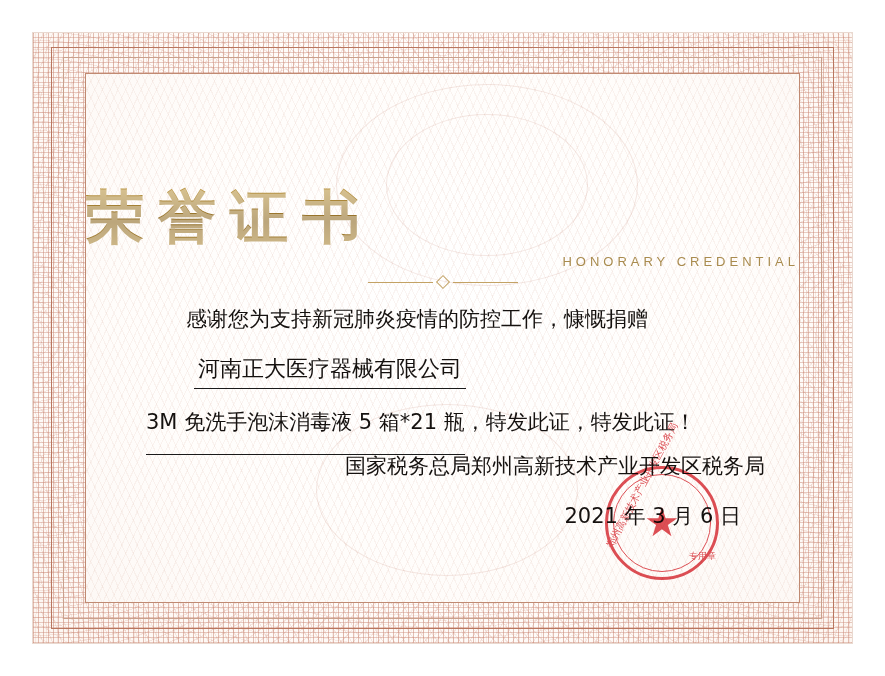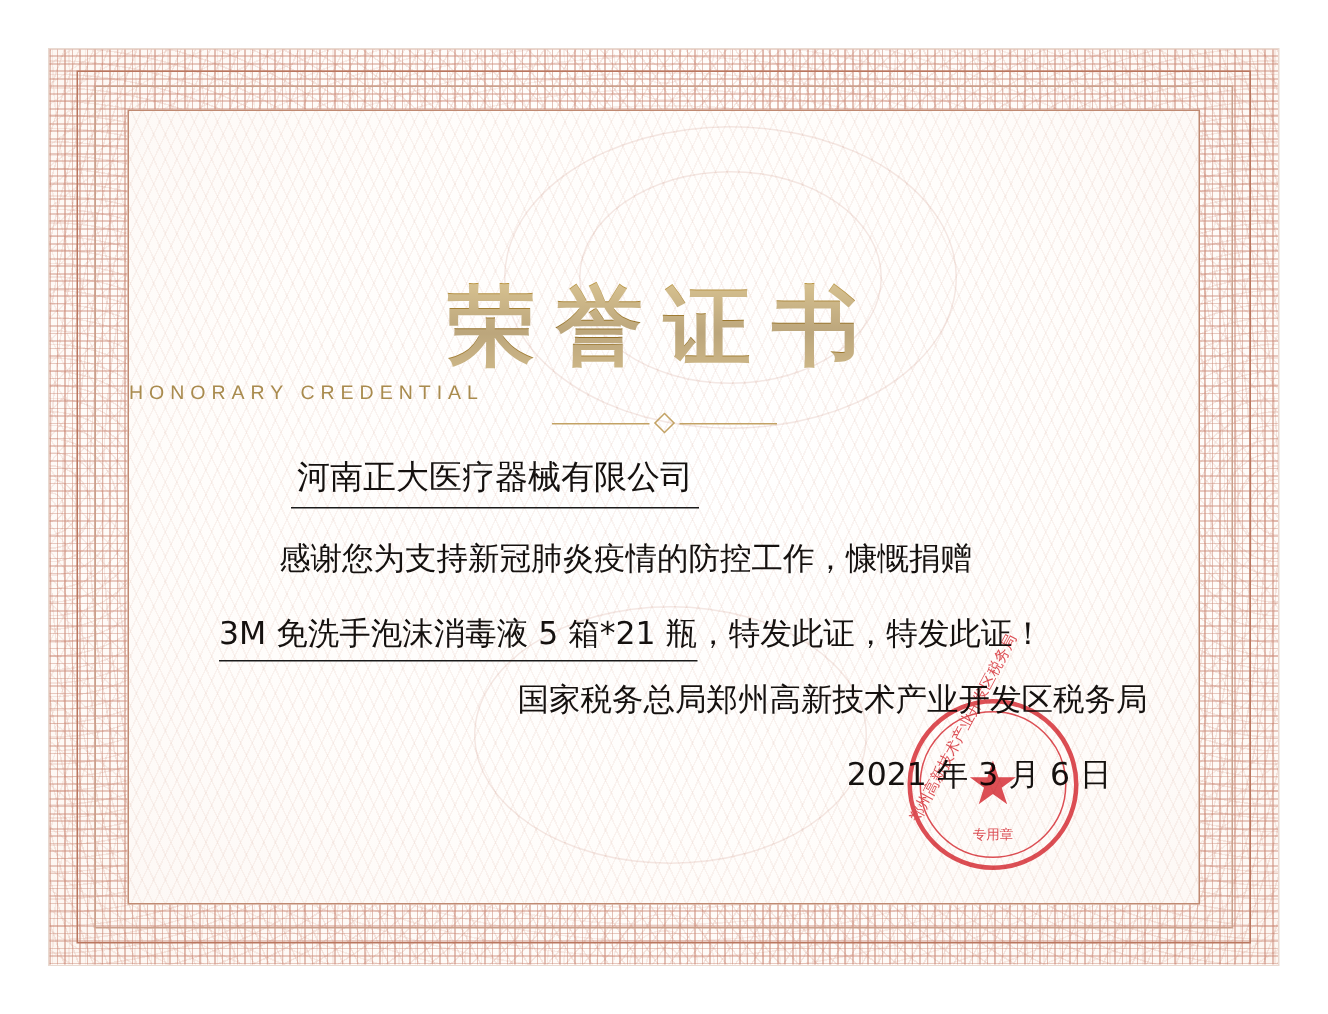--- a/index.html
+++ b/index.html
@@ -68,36 +68,36 @@
 
   
   .content{
     position:absolute;
     left:53px; top:41px; right:53px; bottom:41px;
   }
 
   .title{
     position:absolute;
     left:0; right:0; top:105px;
-    text-align:center;
+    text-align:left;
     font-family:"DejaVu Sans", sans-serif;
     font-weight:700;
     font-size:58px;
     letter-spacing:14px;
     color:#9d7b33;
     background:linear-gradient(180deg,#c8a44f 0%,#8f6b25 55%,#b8923f 100%);
     -webkit-background-clip:text;
     background-clip:text;
     color:transparent;
     text-shadow:0 1px 0 rgba(255,255,255,.4);
   }
   .subtitle{
     position:absolute;
     left:0; right:0; top:180px;
-    text-align:left;
+    text-align:right;
     font-family:"Liberation Sans", sans-serif;
     font-size:13px;
     letter-spacing:4px;
     color:#a98b4e;
   }
   .flourish{
     position:absolute;
     left:50%; transform:translateX(-50%);
     top:202px; width:150px; height:12px;
     display:flex; align-items:center; justify-content:center;
@@ -120,21 +120,21 @@
     display:inline-block;
     border-bottom:1.5px solid #1a1a1a;
     padding:0 4px 2px 4px;
     font-size:22px;
     margin-left:48px;
   }
   .l2{ text-indent:40px; font-size:21px; }
   .l3{ font-size:21px; }
   .underline{
     border-bottom:1.5px solid #1a1a1a;
-    padding-bottom:6px;
+    padding-bottom:20px;
   }
   .issuer{
     position:absolute;
     right:34px; top:378px;
     font-family:Liberation Sans, sans-serif;
     font-size:21px;
     color:#15110f;
   }
   .date{
     position:absolute;
@@ -183,21 +183,21 @@
     left:50%; top:50%;
     font-family:"DejaVu Sans", sans-serif;
     font-size:10px;
     color:#d5232b;
     transform-origin:0 0;
     white-space:nowrap;
   }
   .seal-bottom{
     position:absolute;
     left:0;right:0;bottom:14px;
-    text-align:center;
+    text-align:right;
     font-family:"DejaVu Sans", sans-serif;
     font-size:9px;
     color:#d5232b;
   }
 </style>
 </head>
 <body>
 
 <div class="sheet">
 
@@ -220,24 +220,24 @@
     <div class="title">荣誉证书</div>
     <div class="subtitle">HONORARY CREDENTIAL</div>
 
     <div class="flourish">
       <div class="ln"></div>
         <div class="dm"></div>
         <div class="ln"></div>
     </div>
 
     <div class="body-text">
+      <div class="line l2">感谢您为支持新冠肺炎疫情的防控工作，慷慨捐赠</div>
       <div class="line">
         <span class="recipient">河南正大医疗器械有限公司</span>
       </div>
-      <div class="line l2">感谢您为支持新冠肺炎疫情的防控工作，慷慨捐赠</div>
       <div class="line l3">
         <span class="underline">3M 免洗手泡沫消毒液 5 箱*21 瓶</span><span>，特发此证，特发此证！</span>
       </div>
     </div>
 
     <div class="issuer">国家税务总局郑州高新技术产业开发区税务局</div>
     <div class="date">2021 年 3 月 6 日</div>
 
     <div class="seal">
       <div class="ring2"></div>

